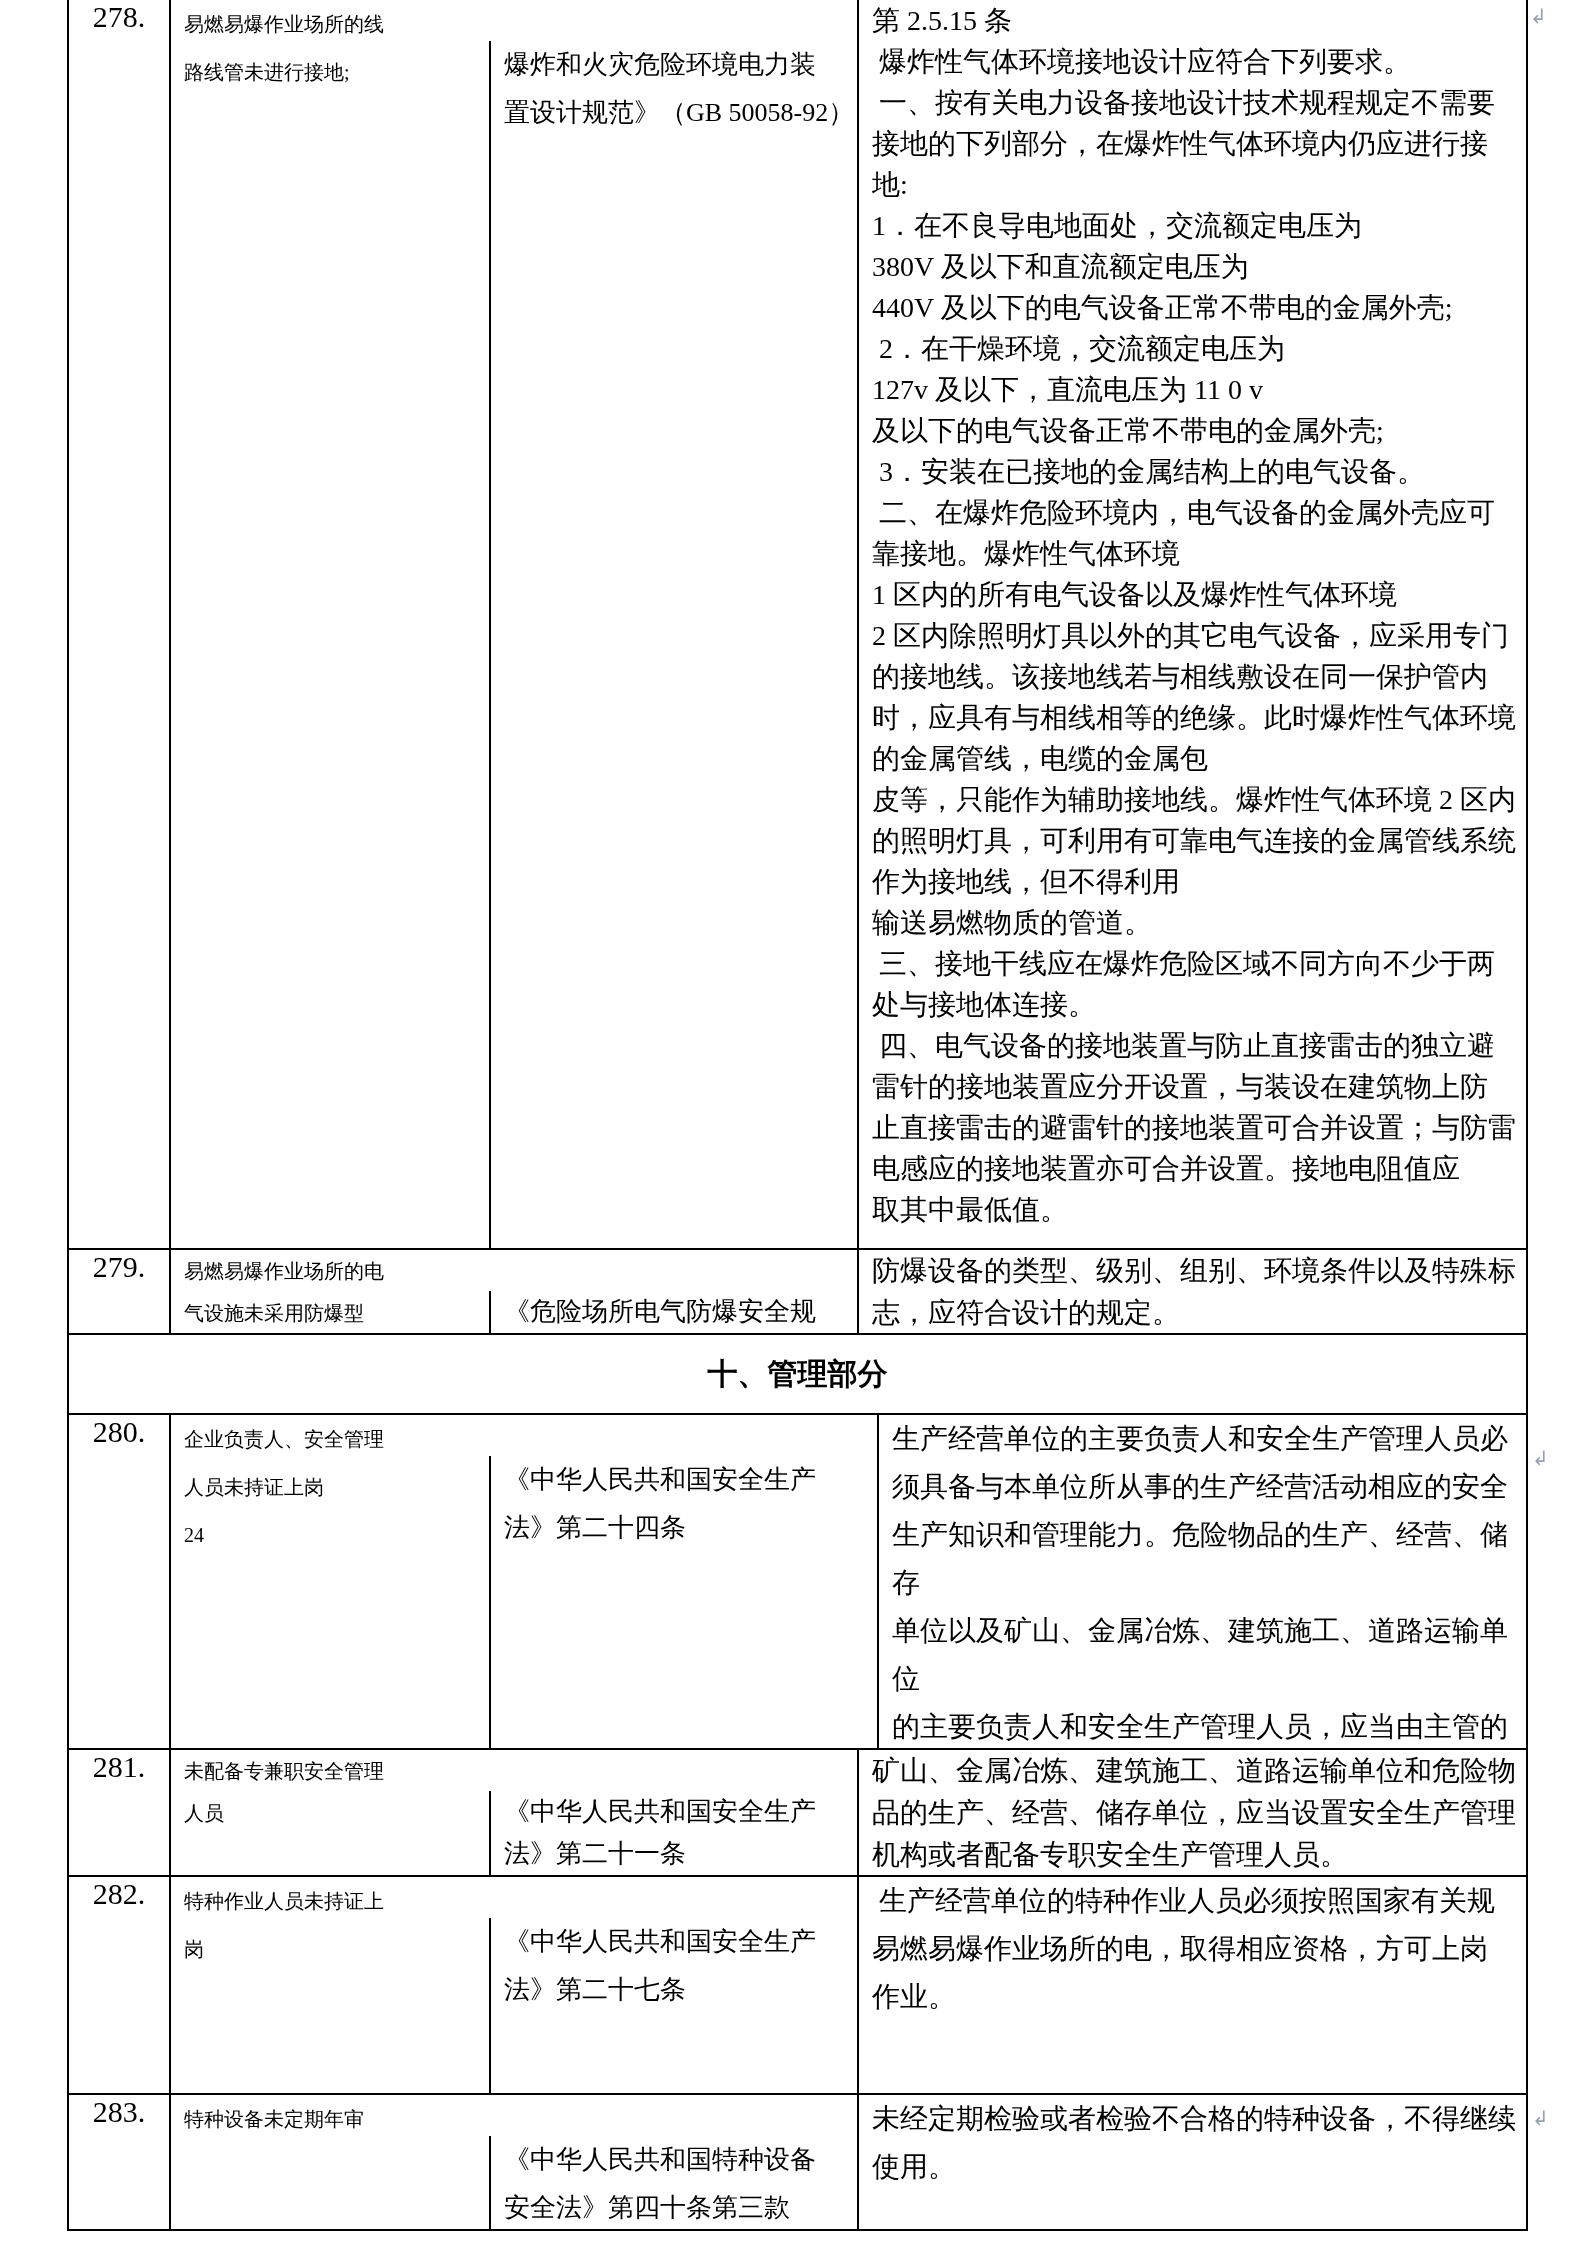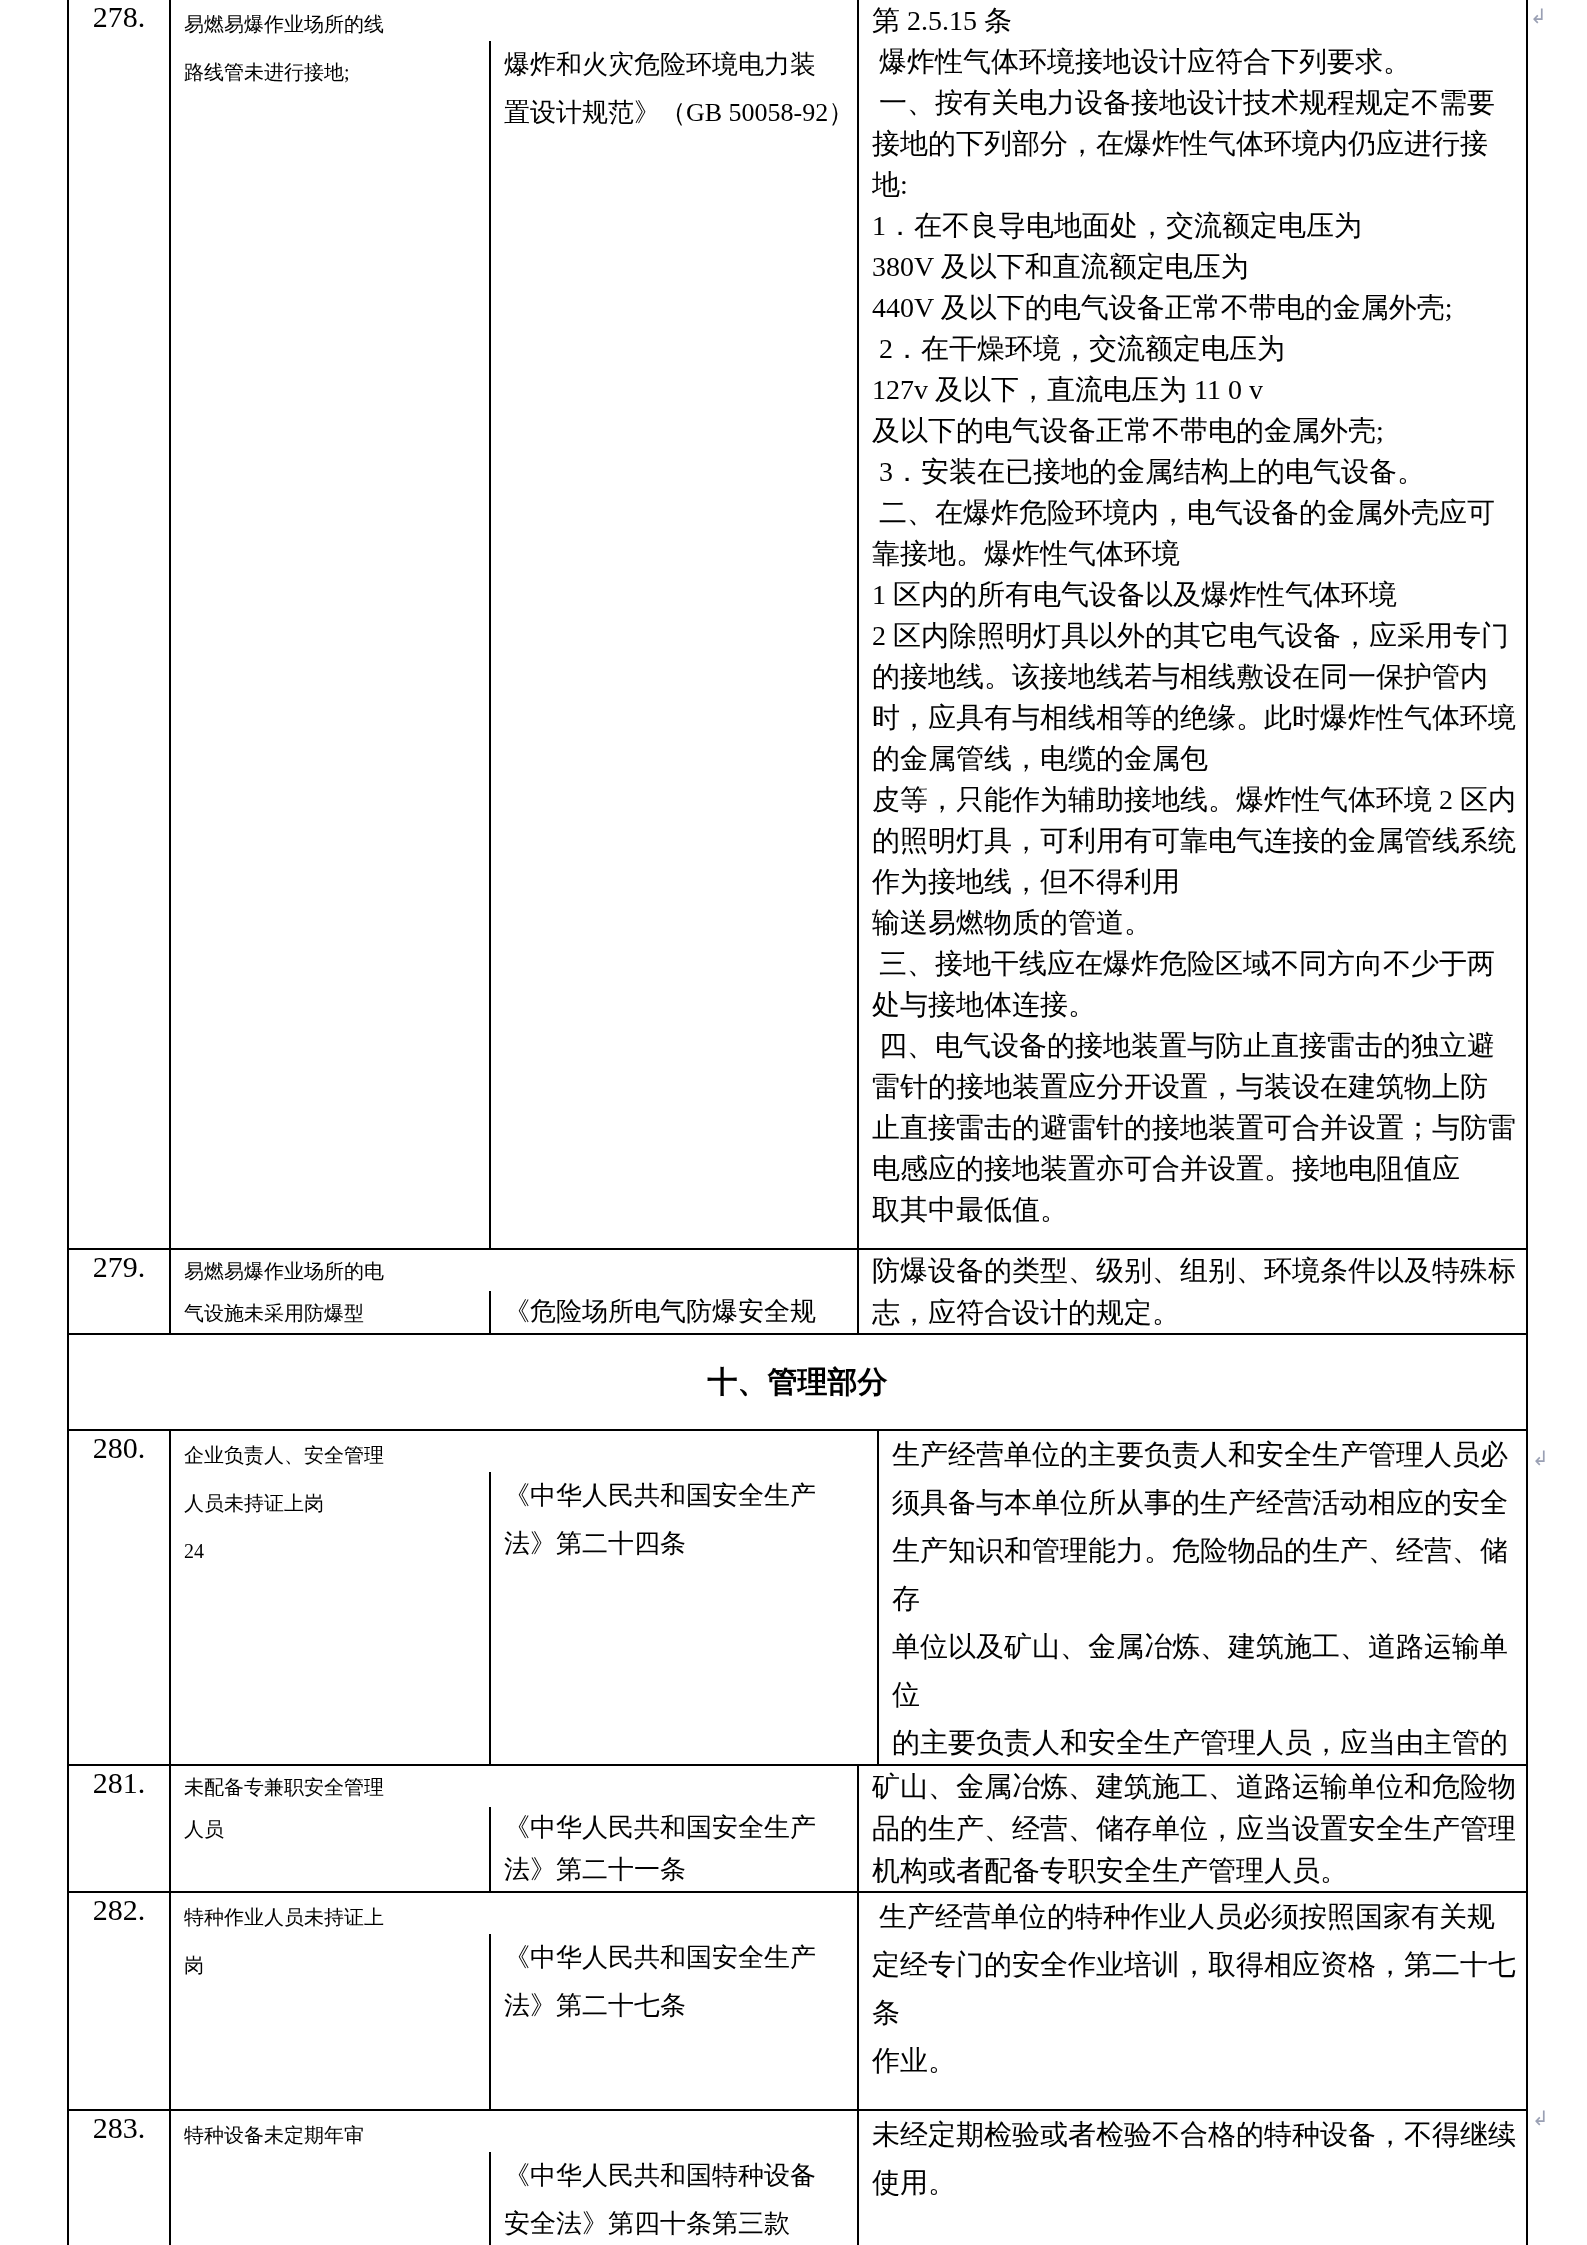--- a/index.html
+++ b/index.html
@@ -28,21 +28,21 @@
   .c-basis{ width:368px; padding:0 0 0 13px;  font-size:26px; line-height:48px;margin-top:41px; }
   .c-req  { flex:1;      padding:0 8px 0 13px; font-size:28px; line-height:48px; }
 
   .row-278 { height:1250px; }
   .row-278 .c-req { line-height:41px; }
 
   .row-279 { height:85px; }
   .row-279 .c-issue, .row-279 .c-basis, .row-279 .c-req { line-height:42px; }
 
   .row-header {
-    height:96px;
+    height:80px;
     display:flex; align-items:center; justify-content:center;
     border-bottom:2px solid #000;
     font-weight:bold; font-size:30px;
   }
 
   .row-280 { height:335px; }
   .row-280 .c-req { line-height:48px;margin-left:20px; }
 
   .row-281 { height:127px; }
   .row-281 .c-issue, .row-281 .c-basis, .row-281 .c-req { line-height:42px; }
@@ -183,21 +183,21 @@
       <div class="cell c-issue">
         <div class="pre">特种作业人员未持证上
 岗</div>
       </div>
       <div class="cell c-basis">
         <div class="pre">《中华人民共和国安全生产
 法》第二十七条</div>
       </div>
       <div class="cell c-req">
         <div class="pre"> 生产经营单位的特种作业人员必须按照国家有关规
-定经专门的安全作业培训，取得相应资格，第二十七条
+易燃易爆作业场所的电，取得相应资格，方可上岗
 作业。</div>
       </div>
     </div>
 
     <div class="t-row row-283">
       <div class="cell c-no">
         <div class="pre">283.</div>
       </div>
       <div class="cell c-issue">
         <div class="pre">特种设备未定期年审</div>

